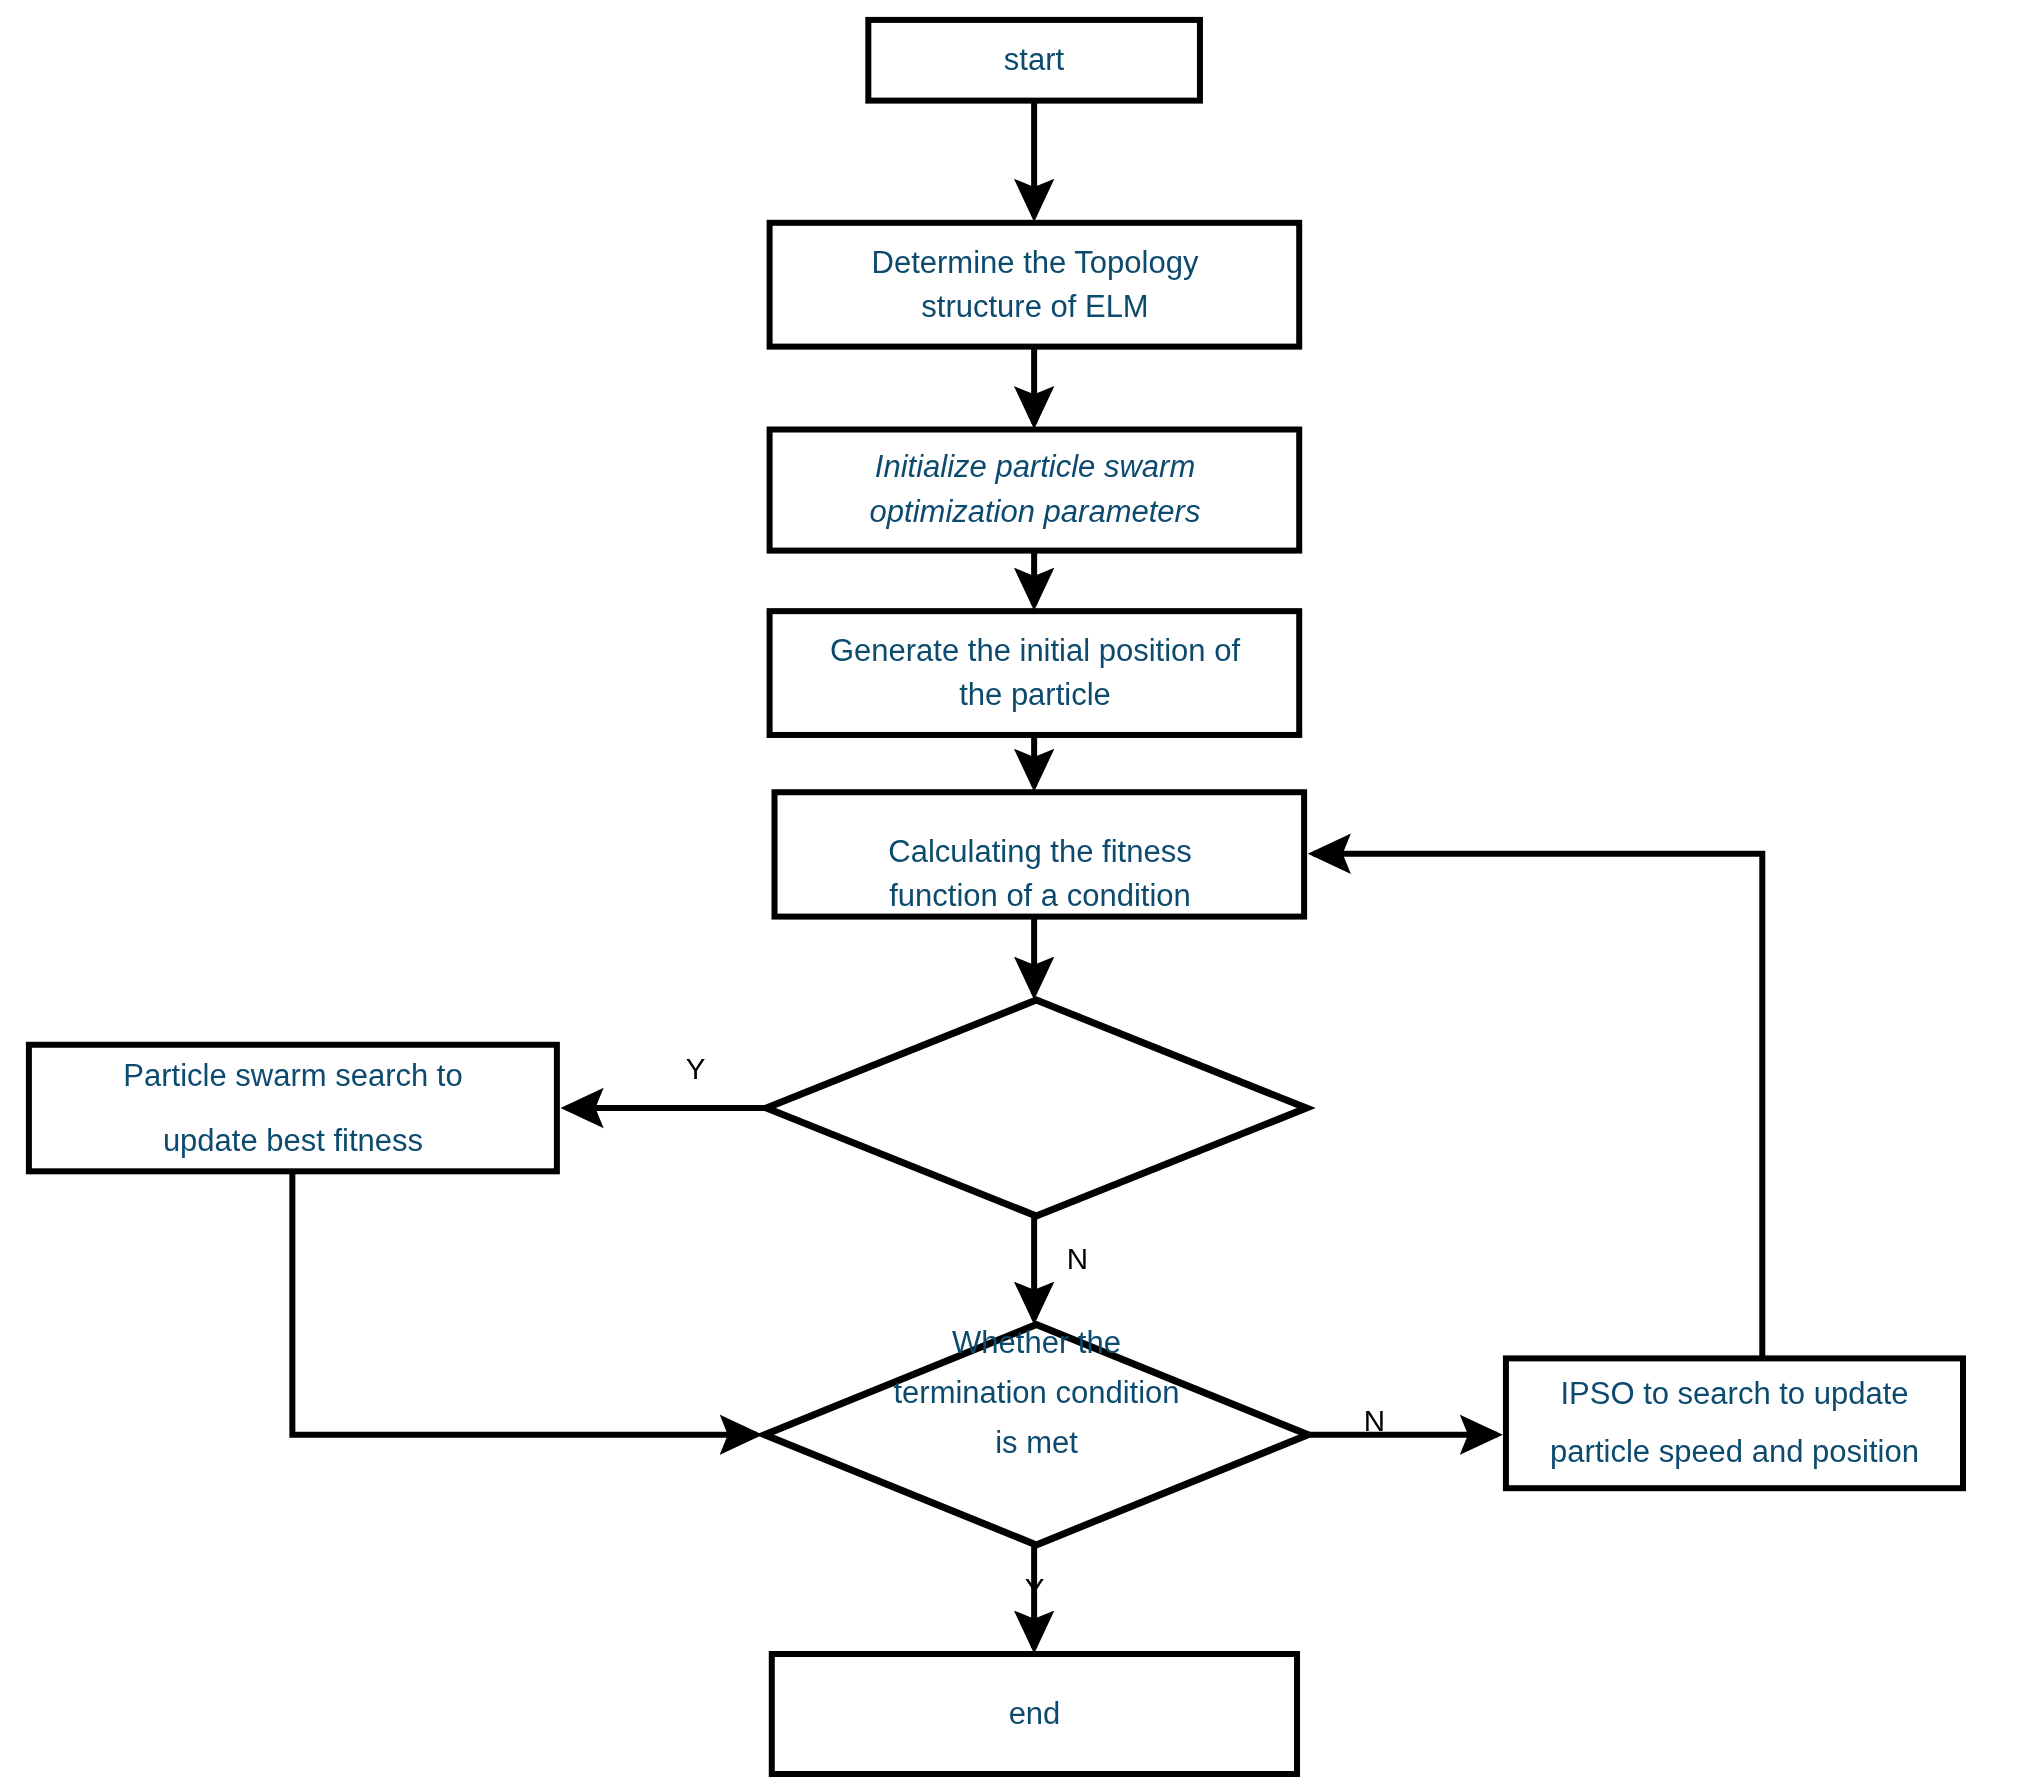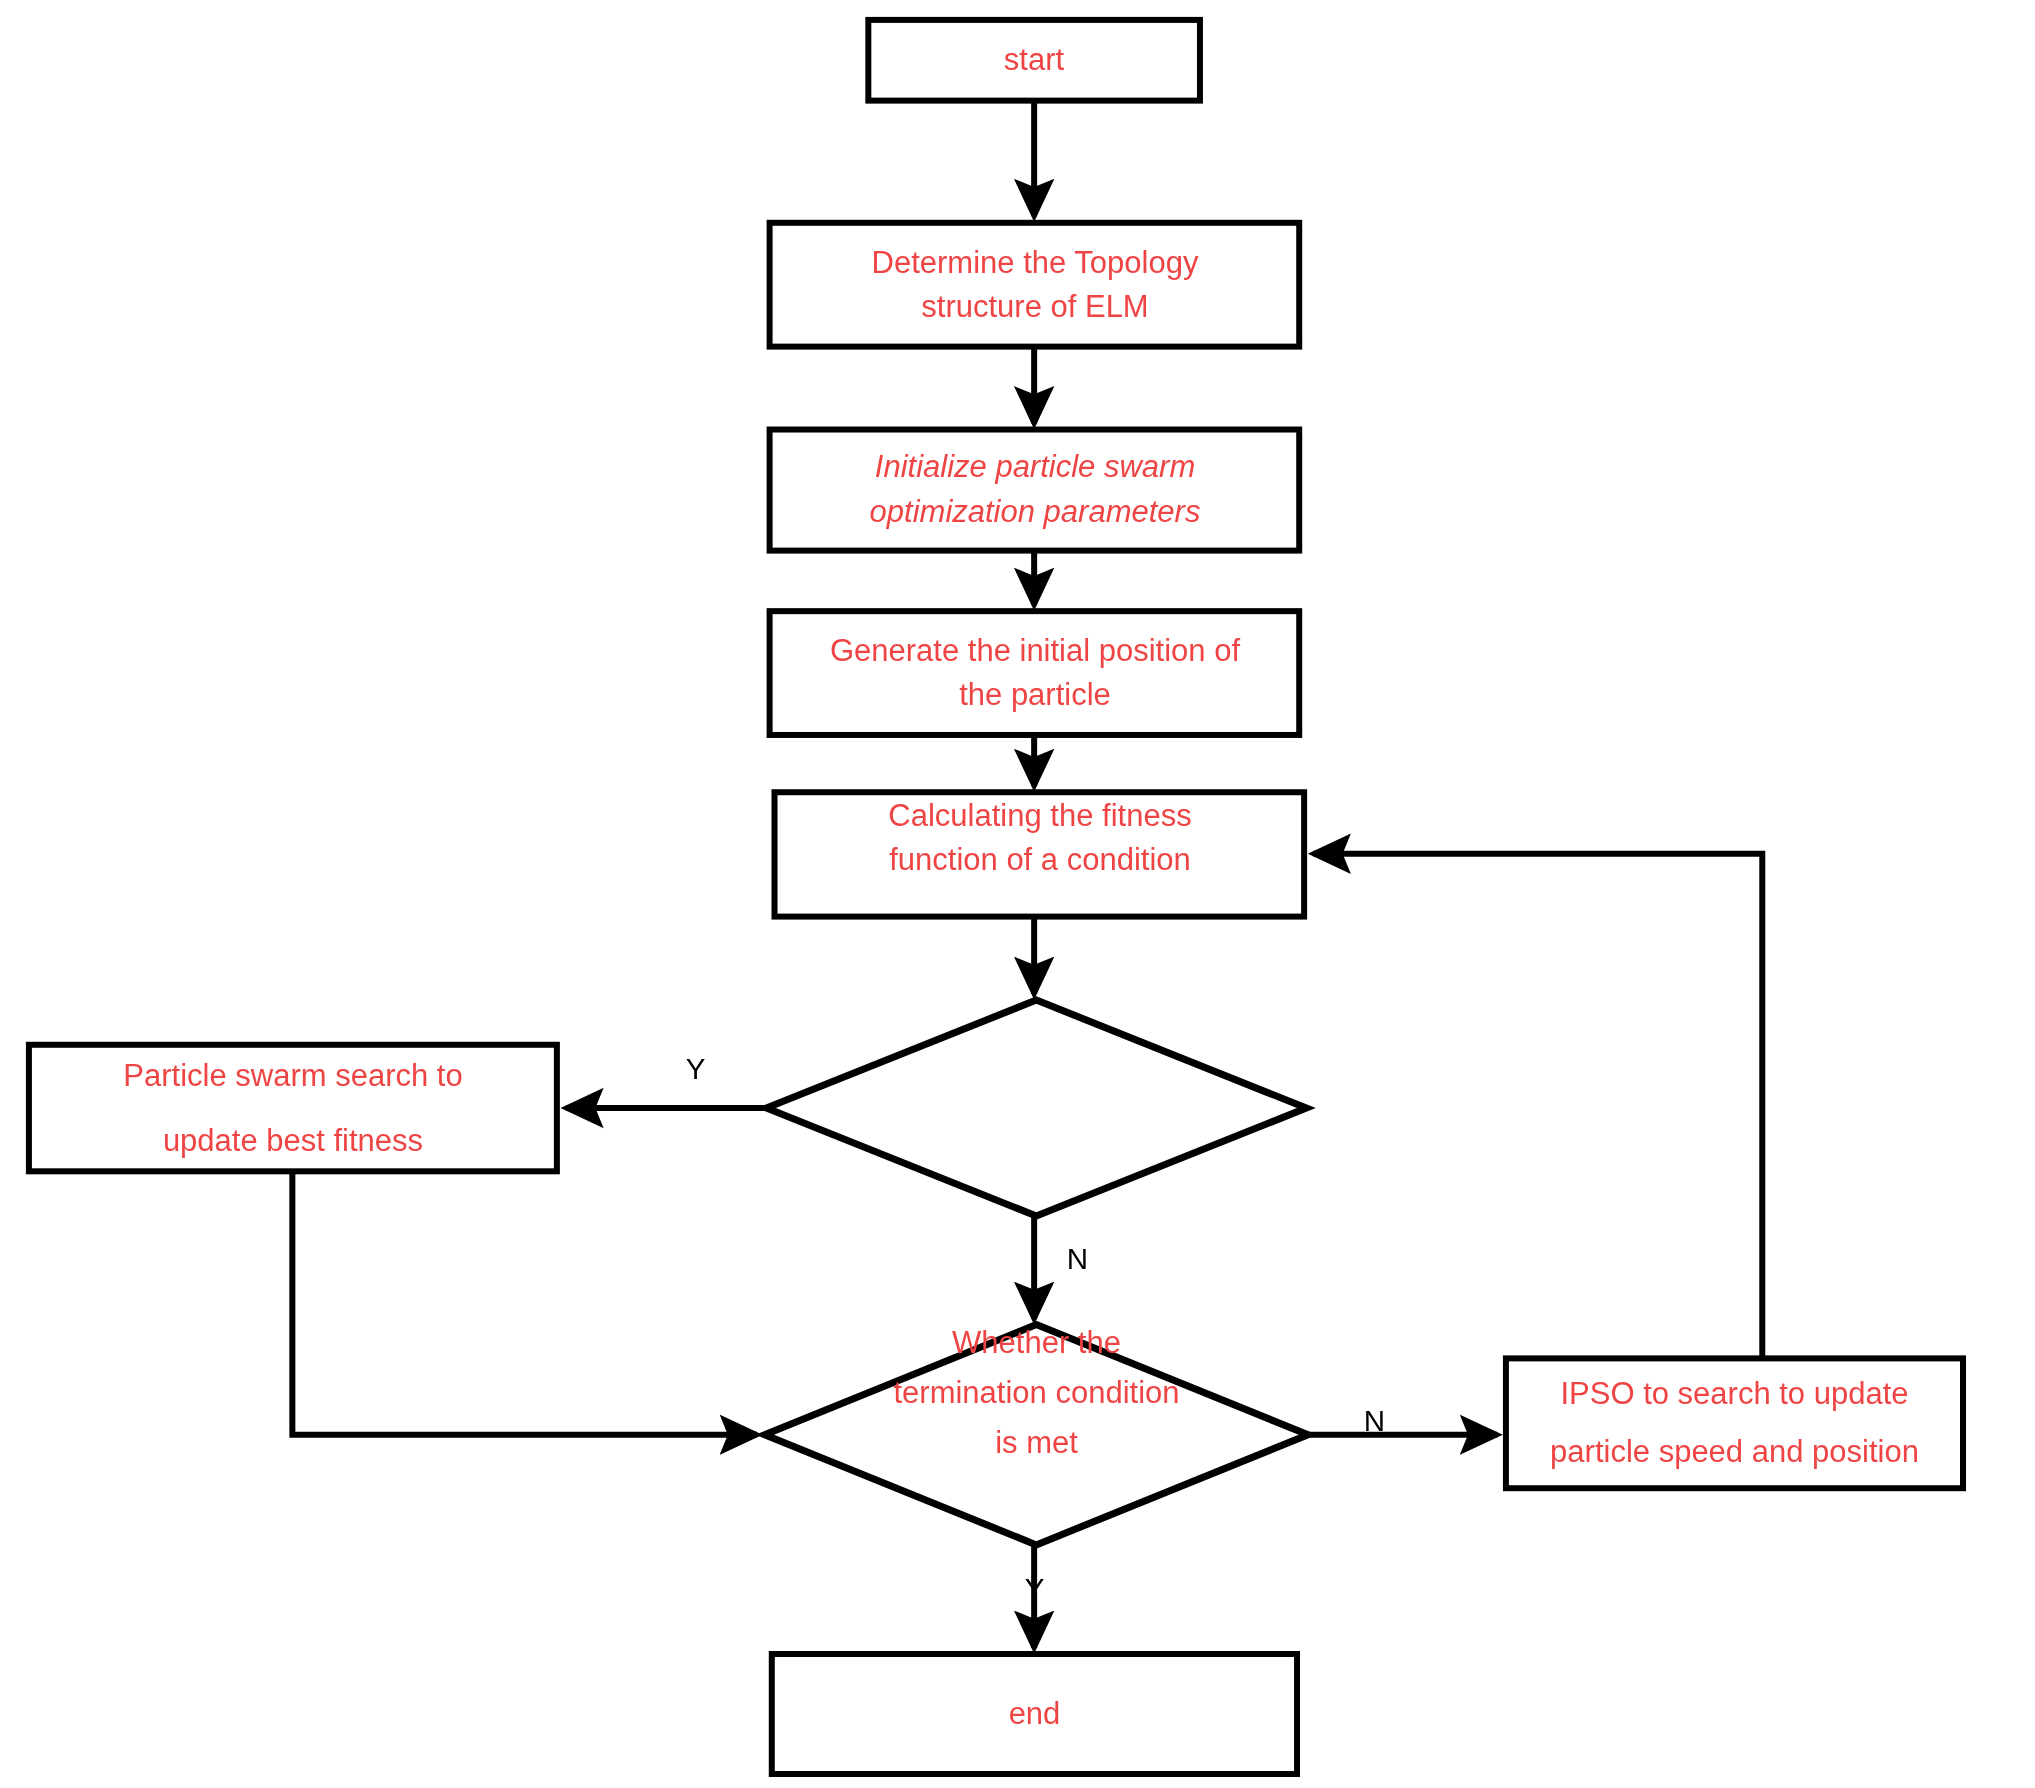--- a/index.html
+++ b/index.html
@@ -22,21 +22,21 @@
     width: 2035px;
     height: 1789px;
   }
   .node-label {
     position: absolute;
     display: flex;
     flex-direction: column;
     align-items: center;
     justify-content: center;
     text-align: center;
-    color: #ef4444;
+    color: #0c4a6e;
     font-size: 31px;
     line-height: 1.42;
     white-space: nowrap;
     pointer-events: none;
   }
   .node-label .ln { display: block; }
   .edge-label {
     position: absolute;
     color: #000000;
     font-size: 29.5px;
@@ -115,21 +115,21 @@
   <div class="node-label" style="left:770px; top:429px; width:530px; height:121px;font-style:italic;">
     <span class="ln">Initialize particle swarm</span>
     <span class="ln">optimization parameters</span>
   </div>
 
   <div class="node-label" style="left:770px; top:611px; width:530px; height:124px;">
     <span class="ln">Generate the initial position of</span>
     <span class="ln">the particle</span>
   </div>
 
-  <div class="node-label" style="left:775px; top:776px; width:530px; height:124px;justify-content:center;">
+  <div class="node-label" style="left:775px; top:812px; width:530px; height:124px;justify-content:center;">
     <span class="ln">Calculating the fitness</span>
     <span class="ln">function of a condition</span>
   </div>
 
 
   <div class="node-label" style="left:29px; top:1045px; width:528px; height:127px;gap:20px;">
     <span class="ln">Particle swarm search to</span>
     <span class="ln">update best fitness</span>
   </div>
 

